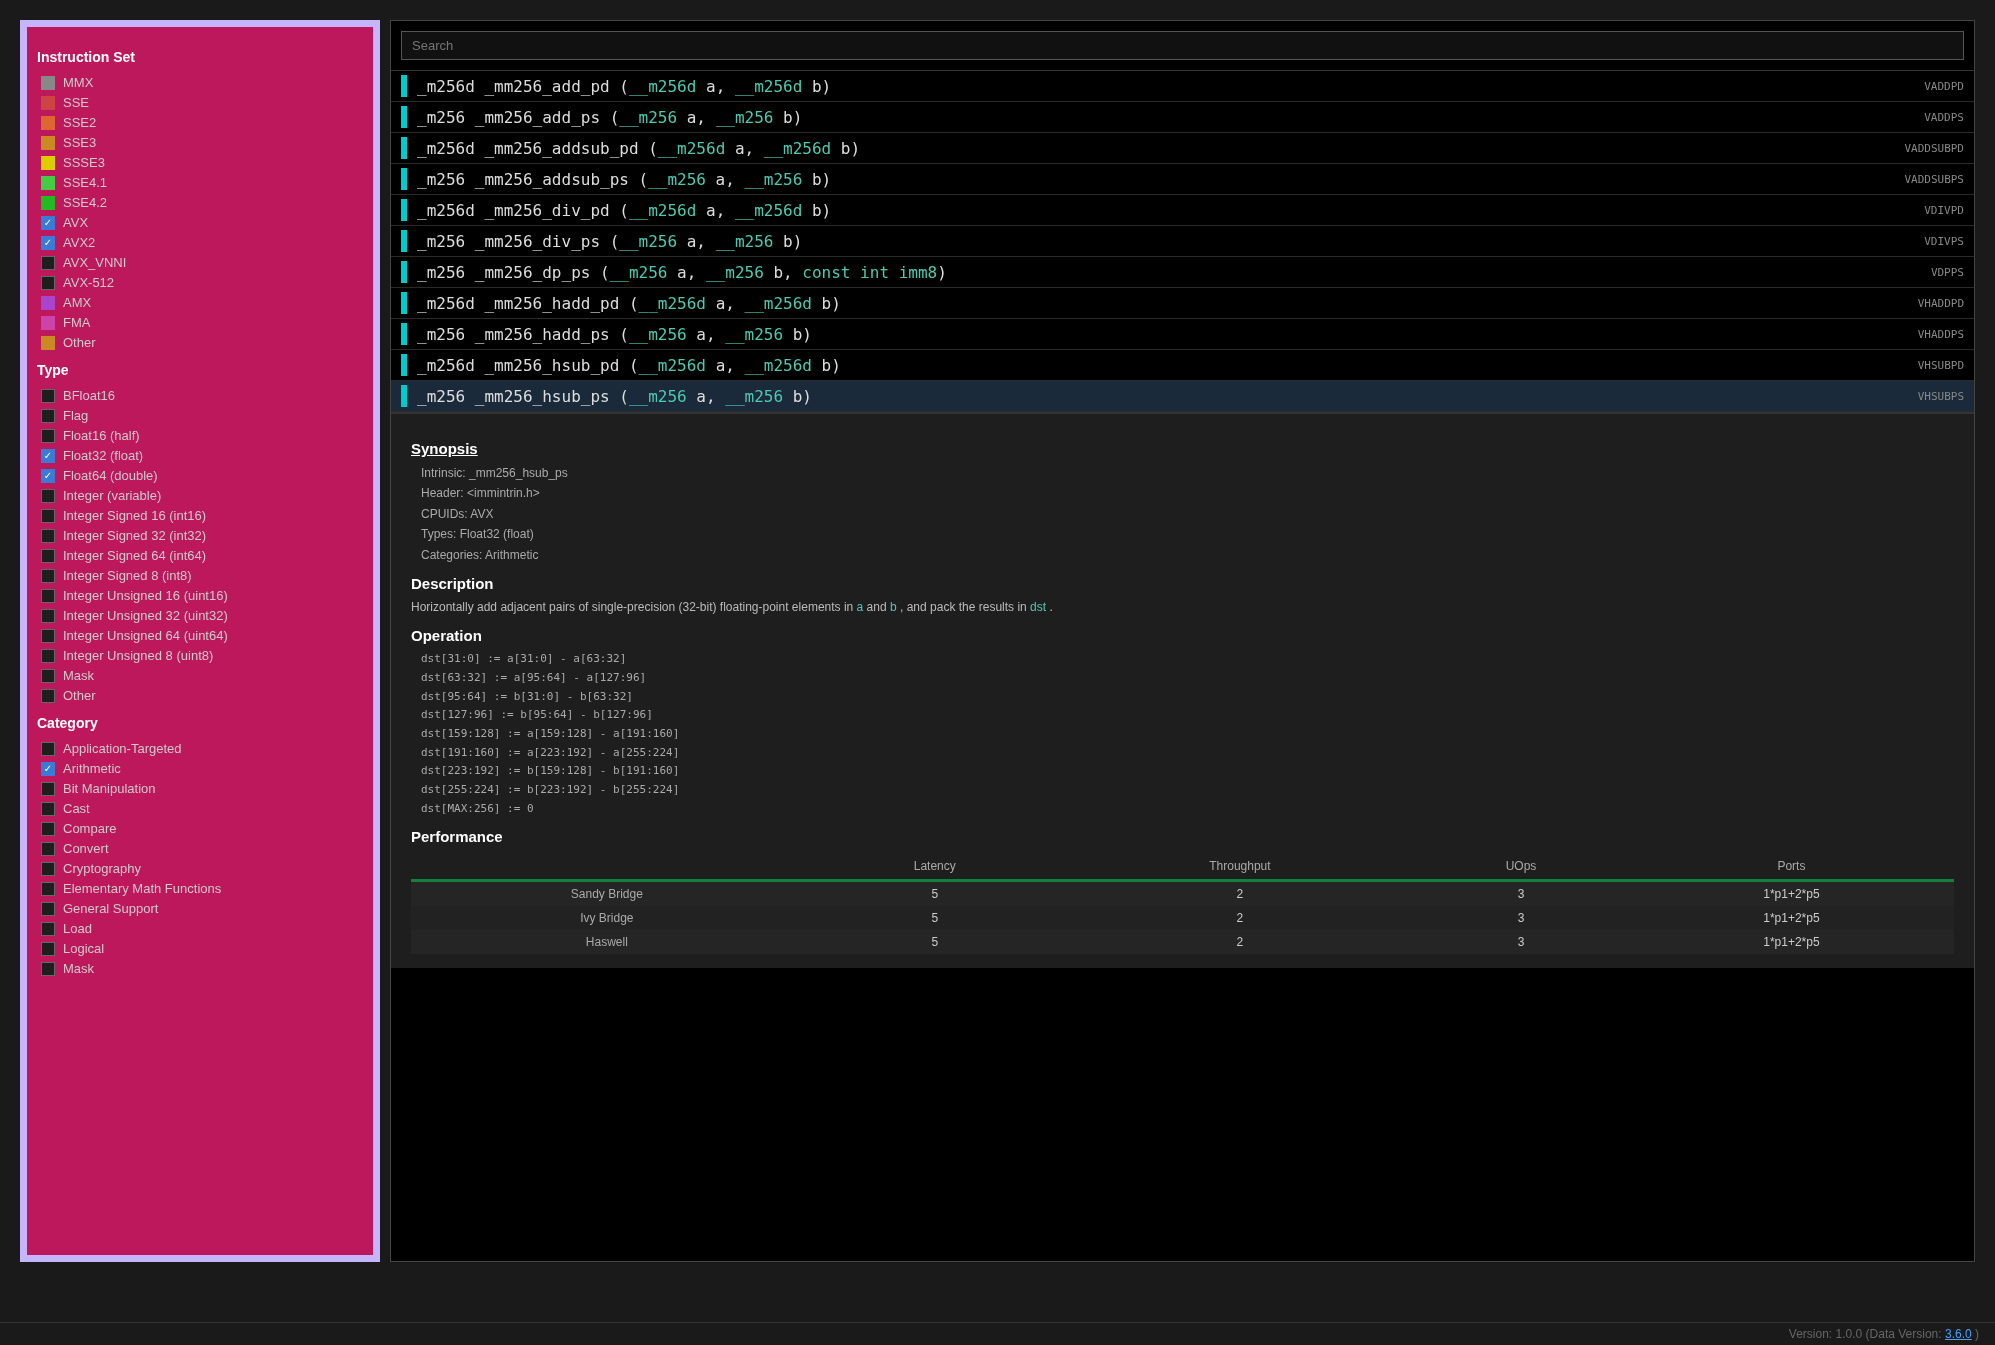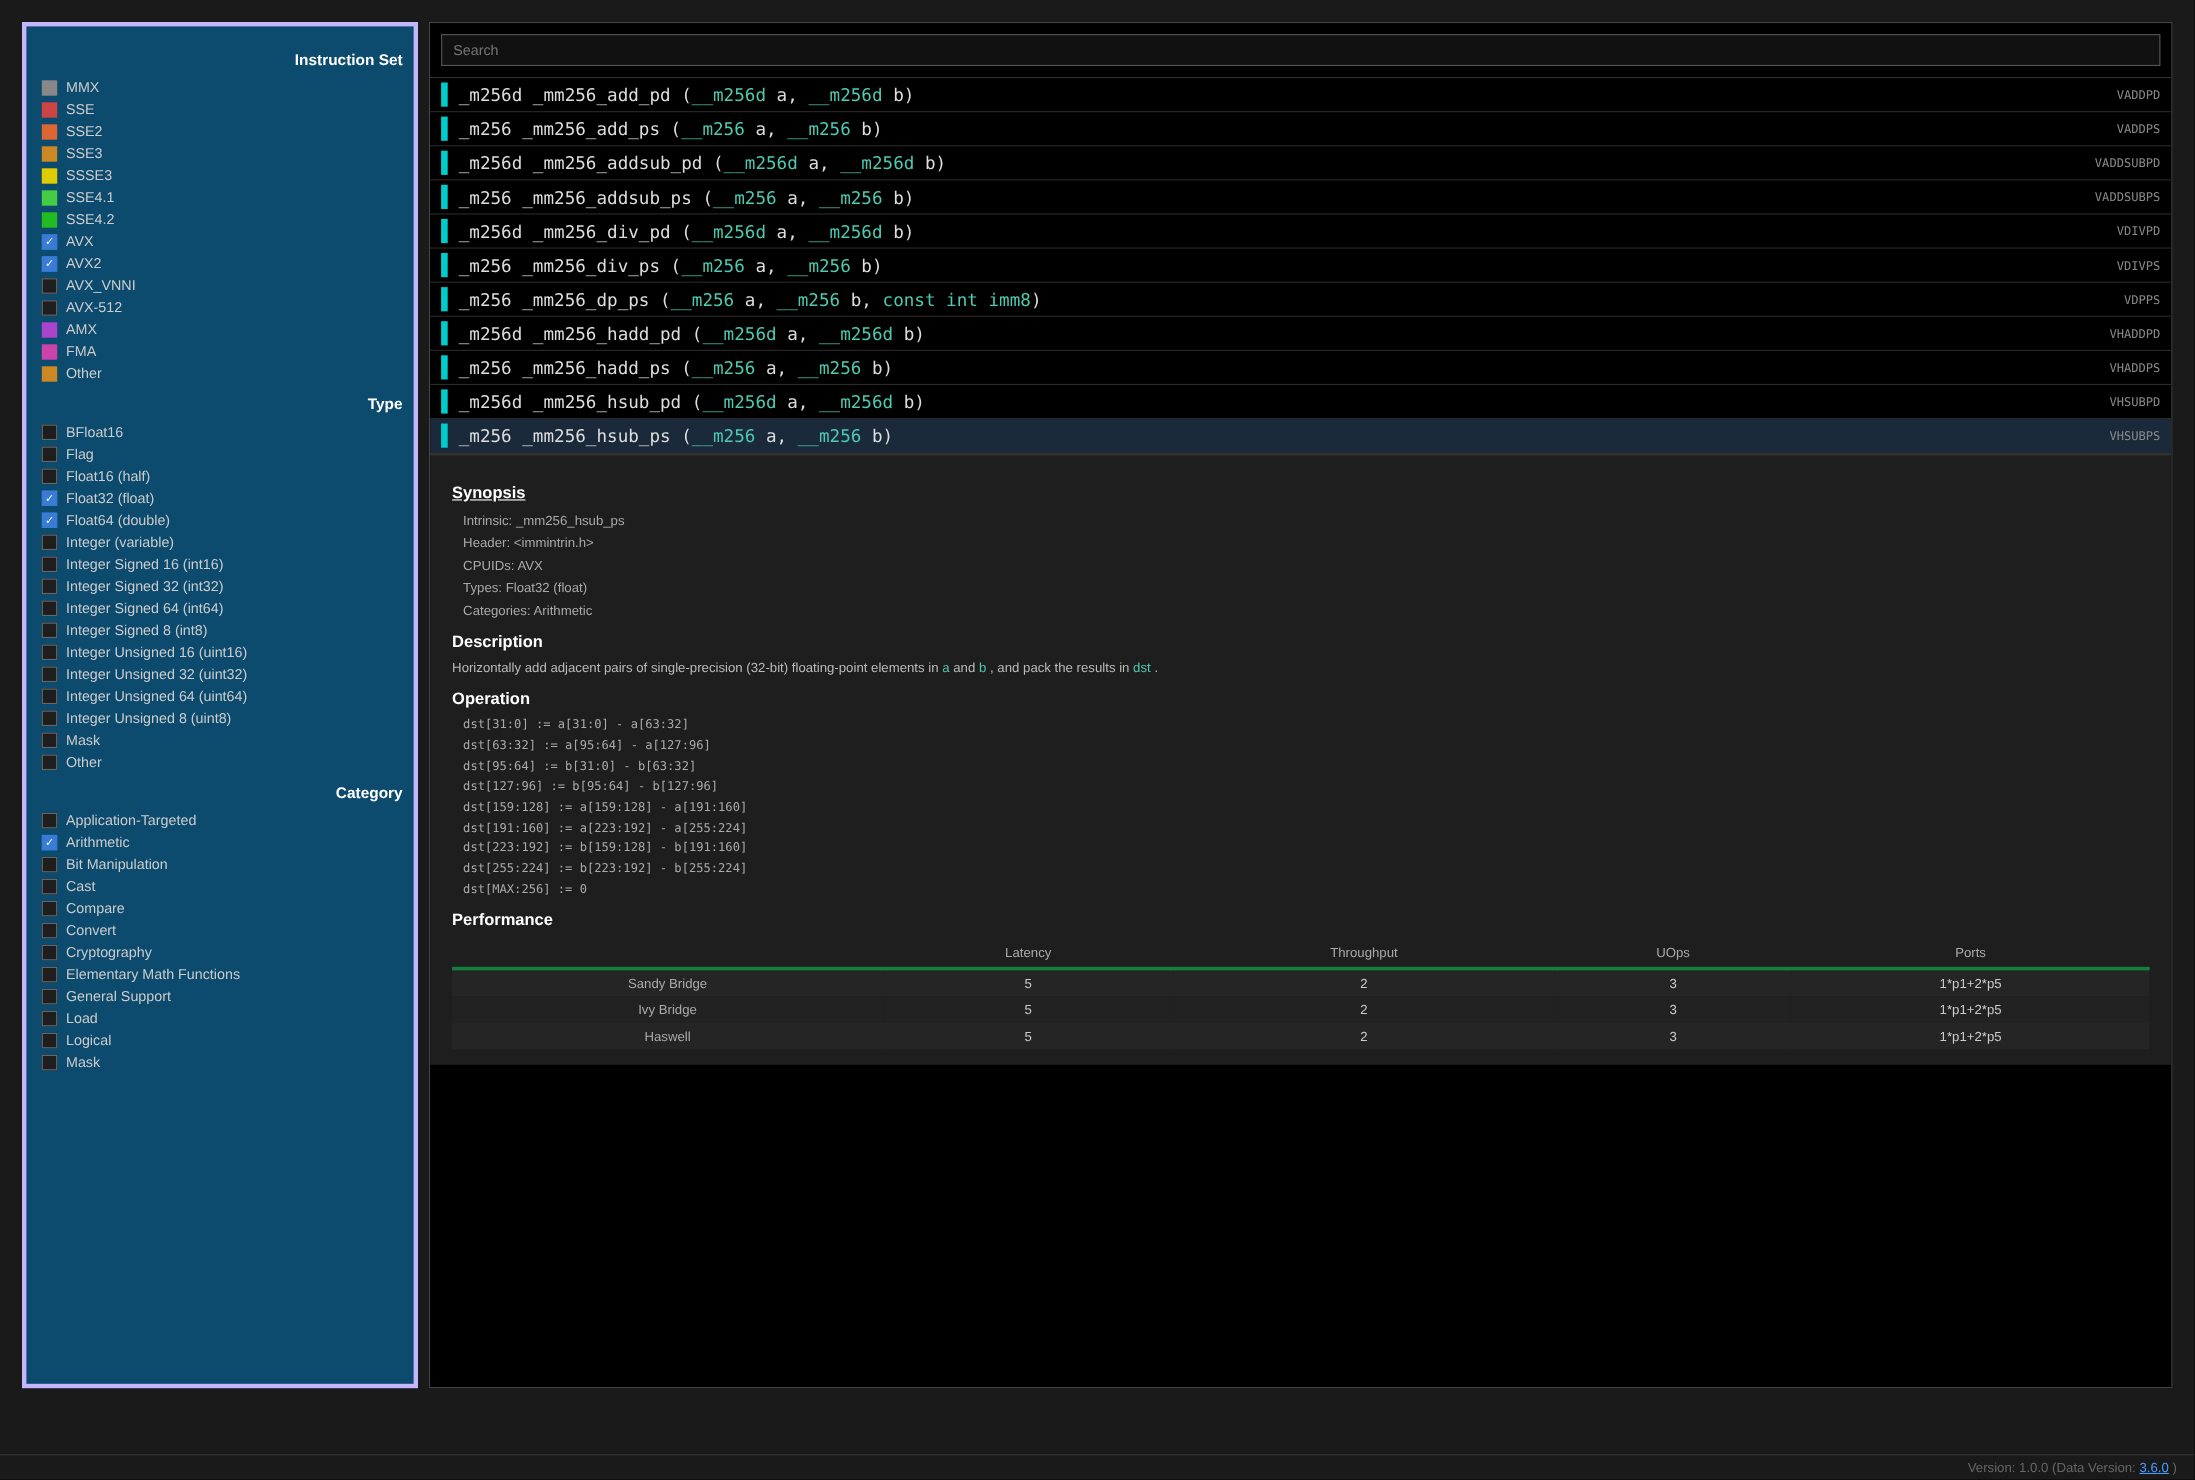--- a/index.html
+++ b/index.html
@@ -16,26 +16,25 @@
       display: flex;
       flex: 1;
       padding: 20px;
       gap: 10px;
       overflow: hidden;
     }
     
     .left-panel {
       width: 360px;
       min-width: 360px;
-      background: #0c4a6e;
-      border: 4px solid #c4b5fd;
+      background: #be185d;
+      border: 7px solid #c4b5fd;
       overflow-y: auto;
       padding: 12px 10px;
       position: relative;
-      text-align: right;
     }
     .left-panel::-webkit-scrollbar { width: 8px; }
     .left-panel::-webkit-scrollbar-track { background: #2a2a2a; }
     .left-panel::-webkit-scrollbar-thumb { background: #555; }
 
     .section-title {
       font-weight: bold;
       color: #fff;
       font-size: 14px;
       margin-bottom: 8px;

